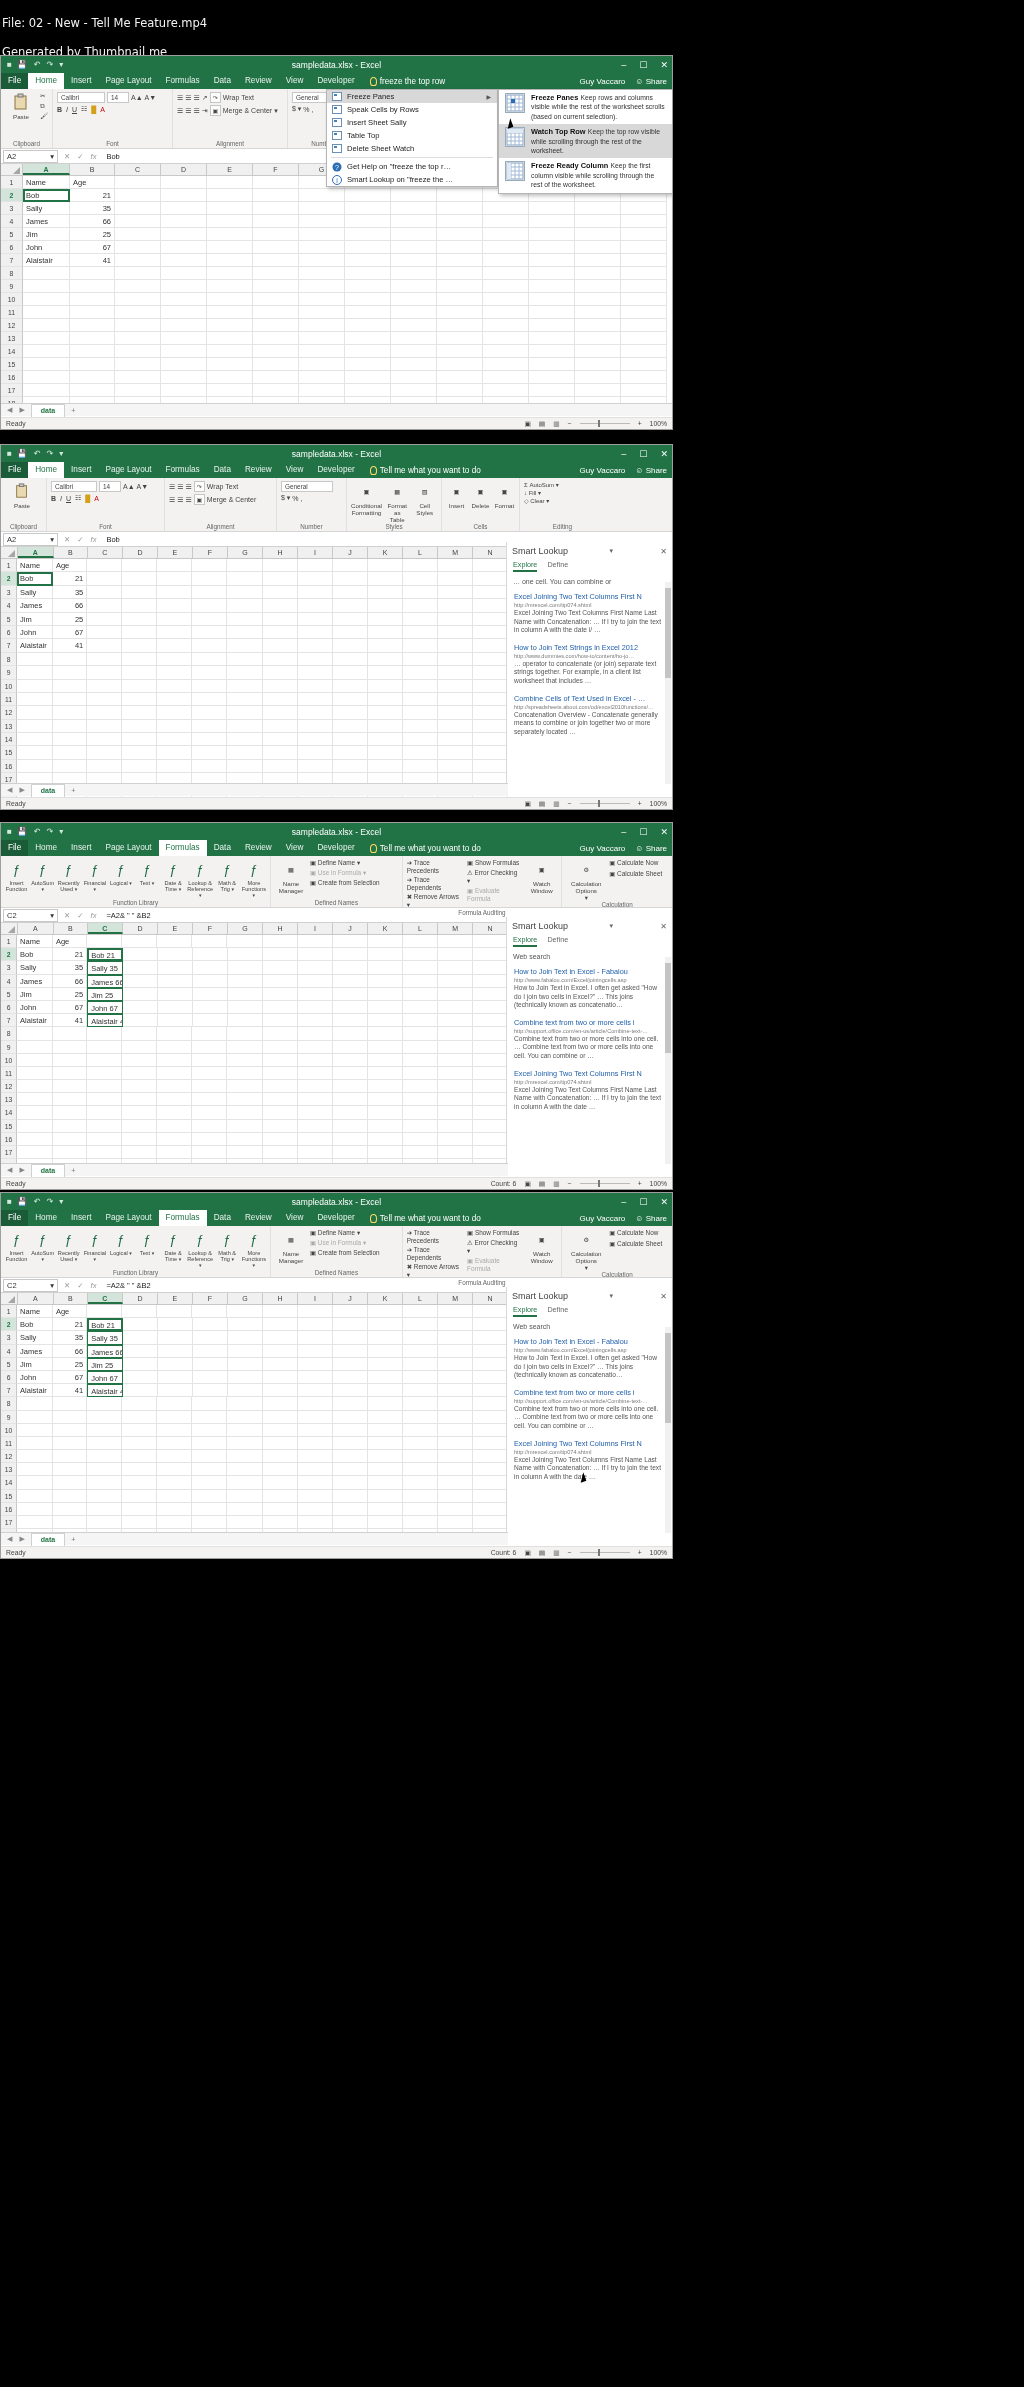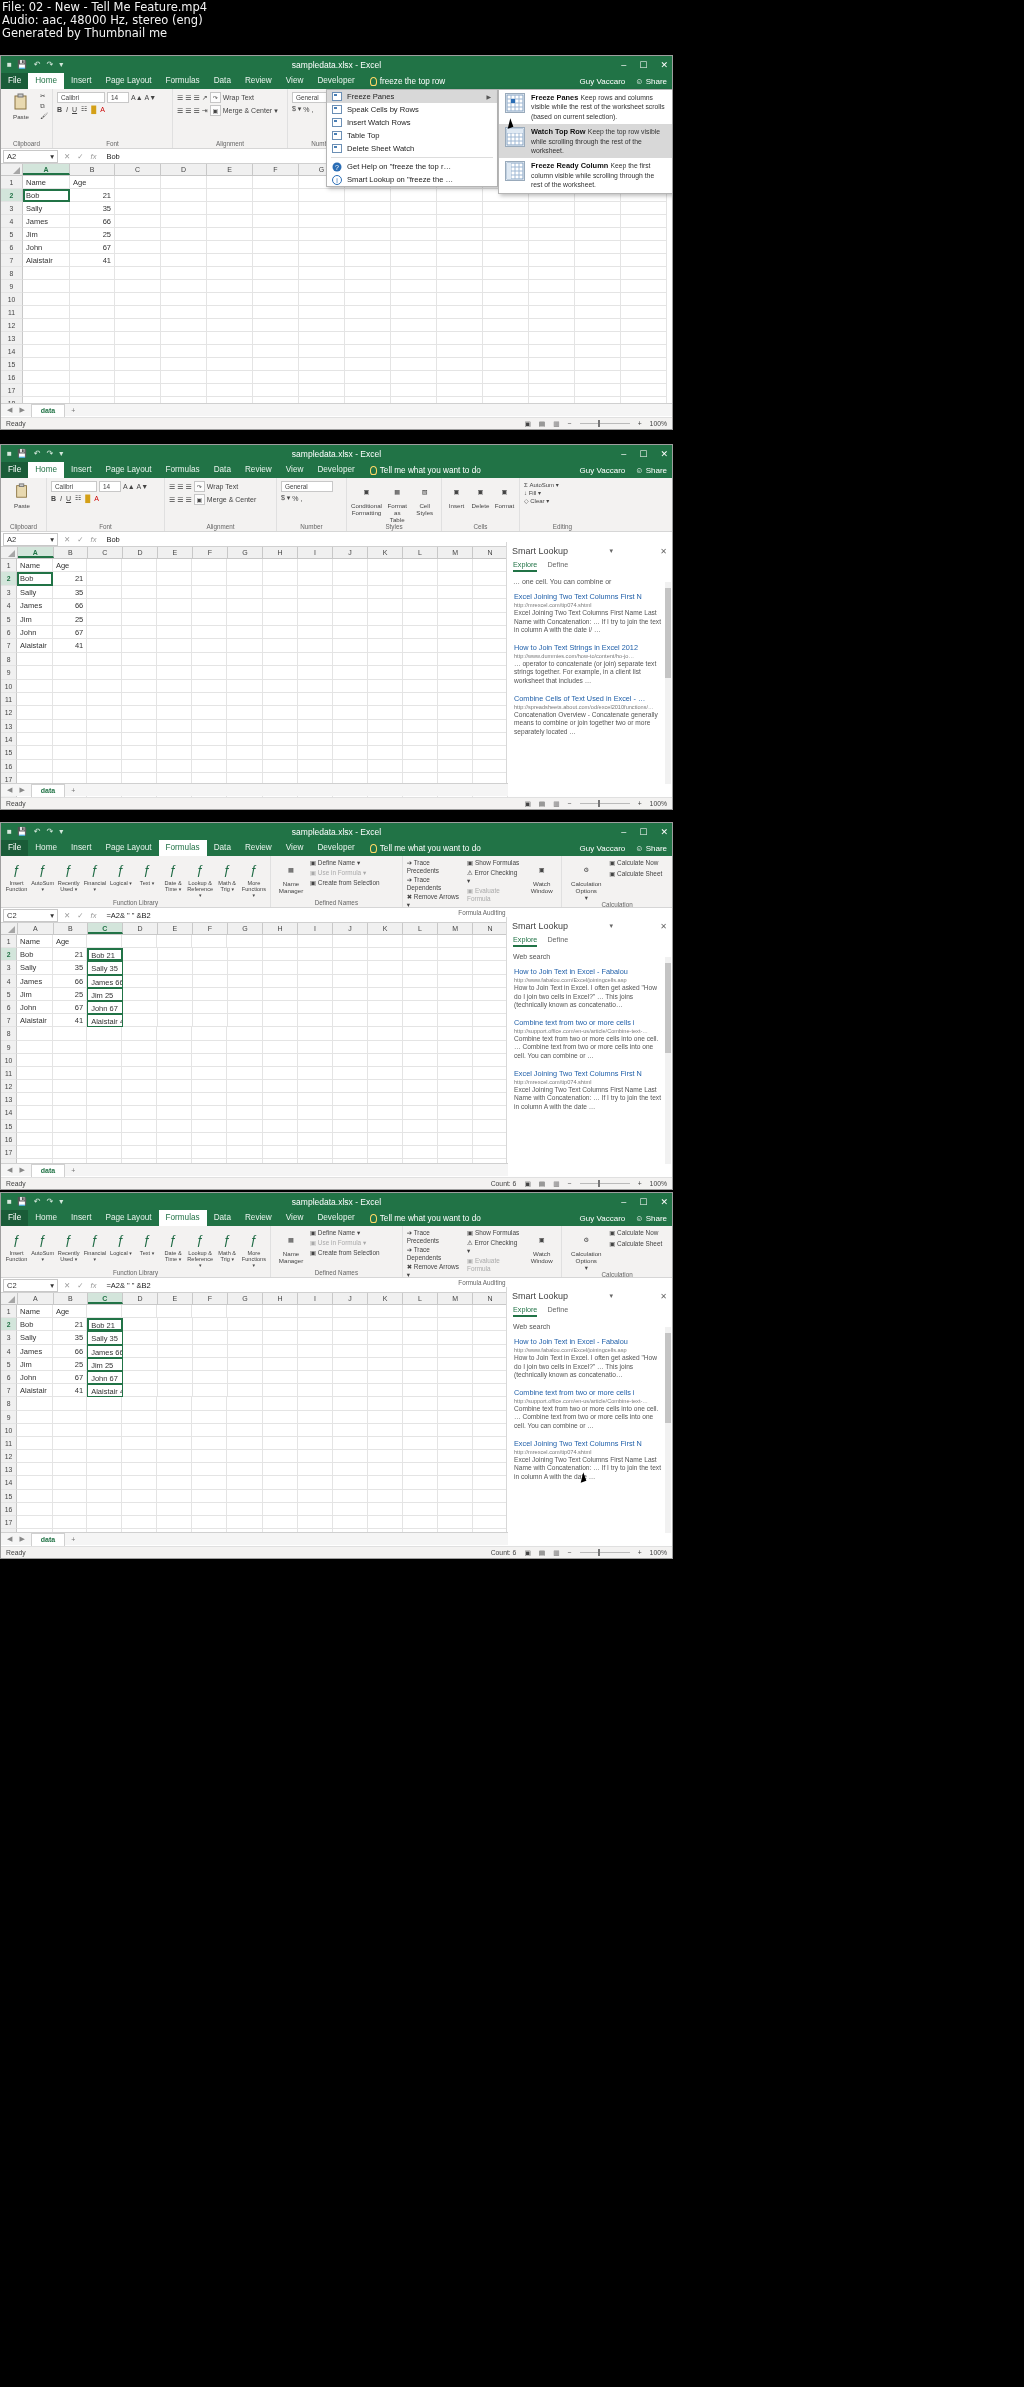--- a/index.html
+++ b/index.html
@@ -11,21 +11,21 @@
     overflow:hidden;
     position:relative;
   }
   
   .vid-meta {
     position:absolute; left:0; top:0; width:1024px; height:52px;
     color:#f2f2f2; background:#000;
     font-family:"DejaVu Sans", sans-serif;
     font-size:11.5px; line-height:13px; padding:1px 2px;
   }
-  .vid-meta div { white-space:nowrap; }
+  .vid-meta div { white-space:nowrap;margin-top:16px; }
 
   
   .xl {
     position:absolute; left:0; width:673px; background:#fff;
     border:1px solid #9e9e9e;
     font-size:8px; color:#333; overflow:hidden;
   }
   .xl-title {
     height:17px; background:#217346; color:#fff;
     display:flex; align-items:center; position:relative;
@@ -131,21 +131,20 @@
   .sub-ic { width:20px; height:20px; flex:0 0 20px; border:1px solid #9ab; background:#fff; position:relative;}
   .sub-tx .h { font-size:7.4px; font-weight:bold; color:#111; line-height:9px;}
   .sub-tx .d { font-size:6.8px; color:#333; line-height:8.4px; }
   .cursor { position:absolute; width:0;height:0; border-style:solid; border-width:0 0 9px 6px; border-color:transparent transparent #000 transparent; transform:rotate(-20deg); z-index:99;}
 </style>
 </head>
 <body>
 
 <div class="vid-meta">
   <div>File: 02 - New - Tell Me Feature.mp4</div>
-  <div>Audio: aac, 48000 Hz, stereo (eng)</div>
   <div>Generated by Thumbnail me</div>
 </div>
 
 <div class="xl" id="p1" style="top:55px; height:375px;">
 
   <div class="xl-title">
     <div class="qat">
       <span>■</span>
       <span>💾</span>
       <span>↶</span>
@@ -654,21 +653,21 @@
       <span>Speak Cells by Rows</span>
 
     </div>
       <div class="mi">
       <span class="mic">
           <svg width="10" height="9">
             <rect x="0.5" y="0.5" width="9" height="8" fill="#fff" stroke="#6b8fb5"></rect>
             <rect x="2" y="2" width="3" height="2" fill="#4a7fb5"></rect>
           </svg>
         </span>
-      <span>Insert Watch Rows</span>
+      <span>Insert Sheet Sally</span>
 
     </div>
       <div class="mi">
       <span class="mic">
           <svg width="10" height="9">
             <rect x="0.5" y="0.5" width="9" height="8" fill="#fff" stroke="#6b8fb5"></rect>
             <rect x="2" y="2" width="3" height="2" fill="#4a7fb5"></rect>
           </svg>
         </span>
       <span>Table Top</span>

